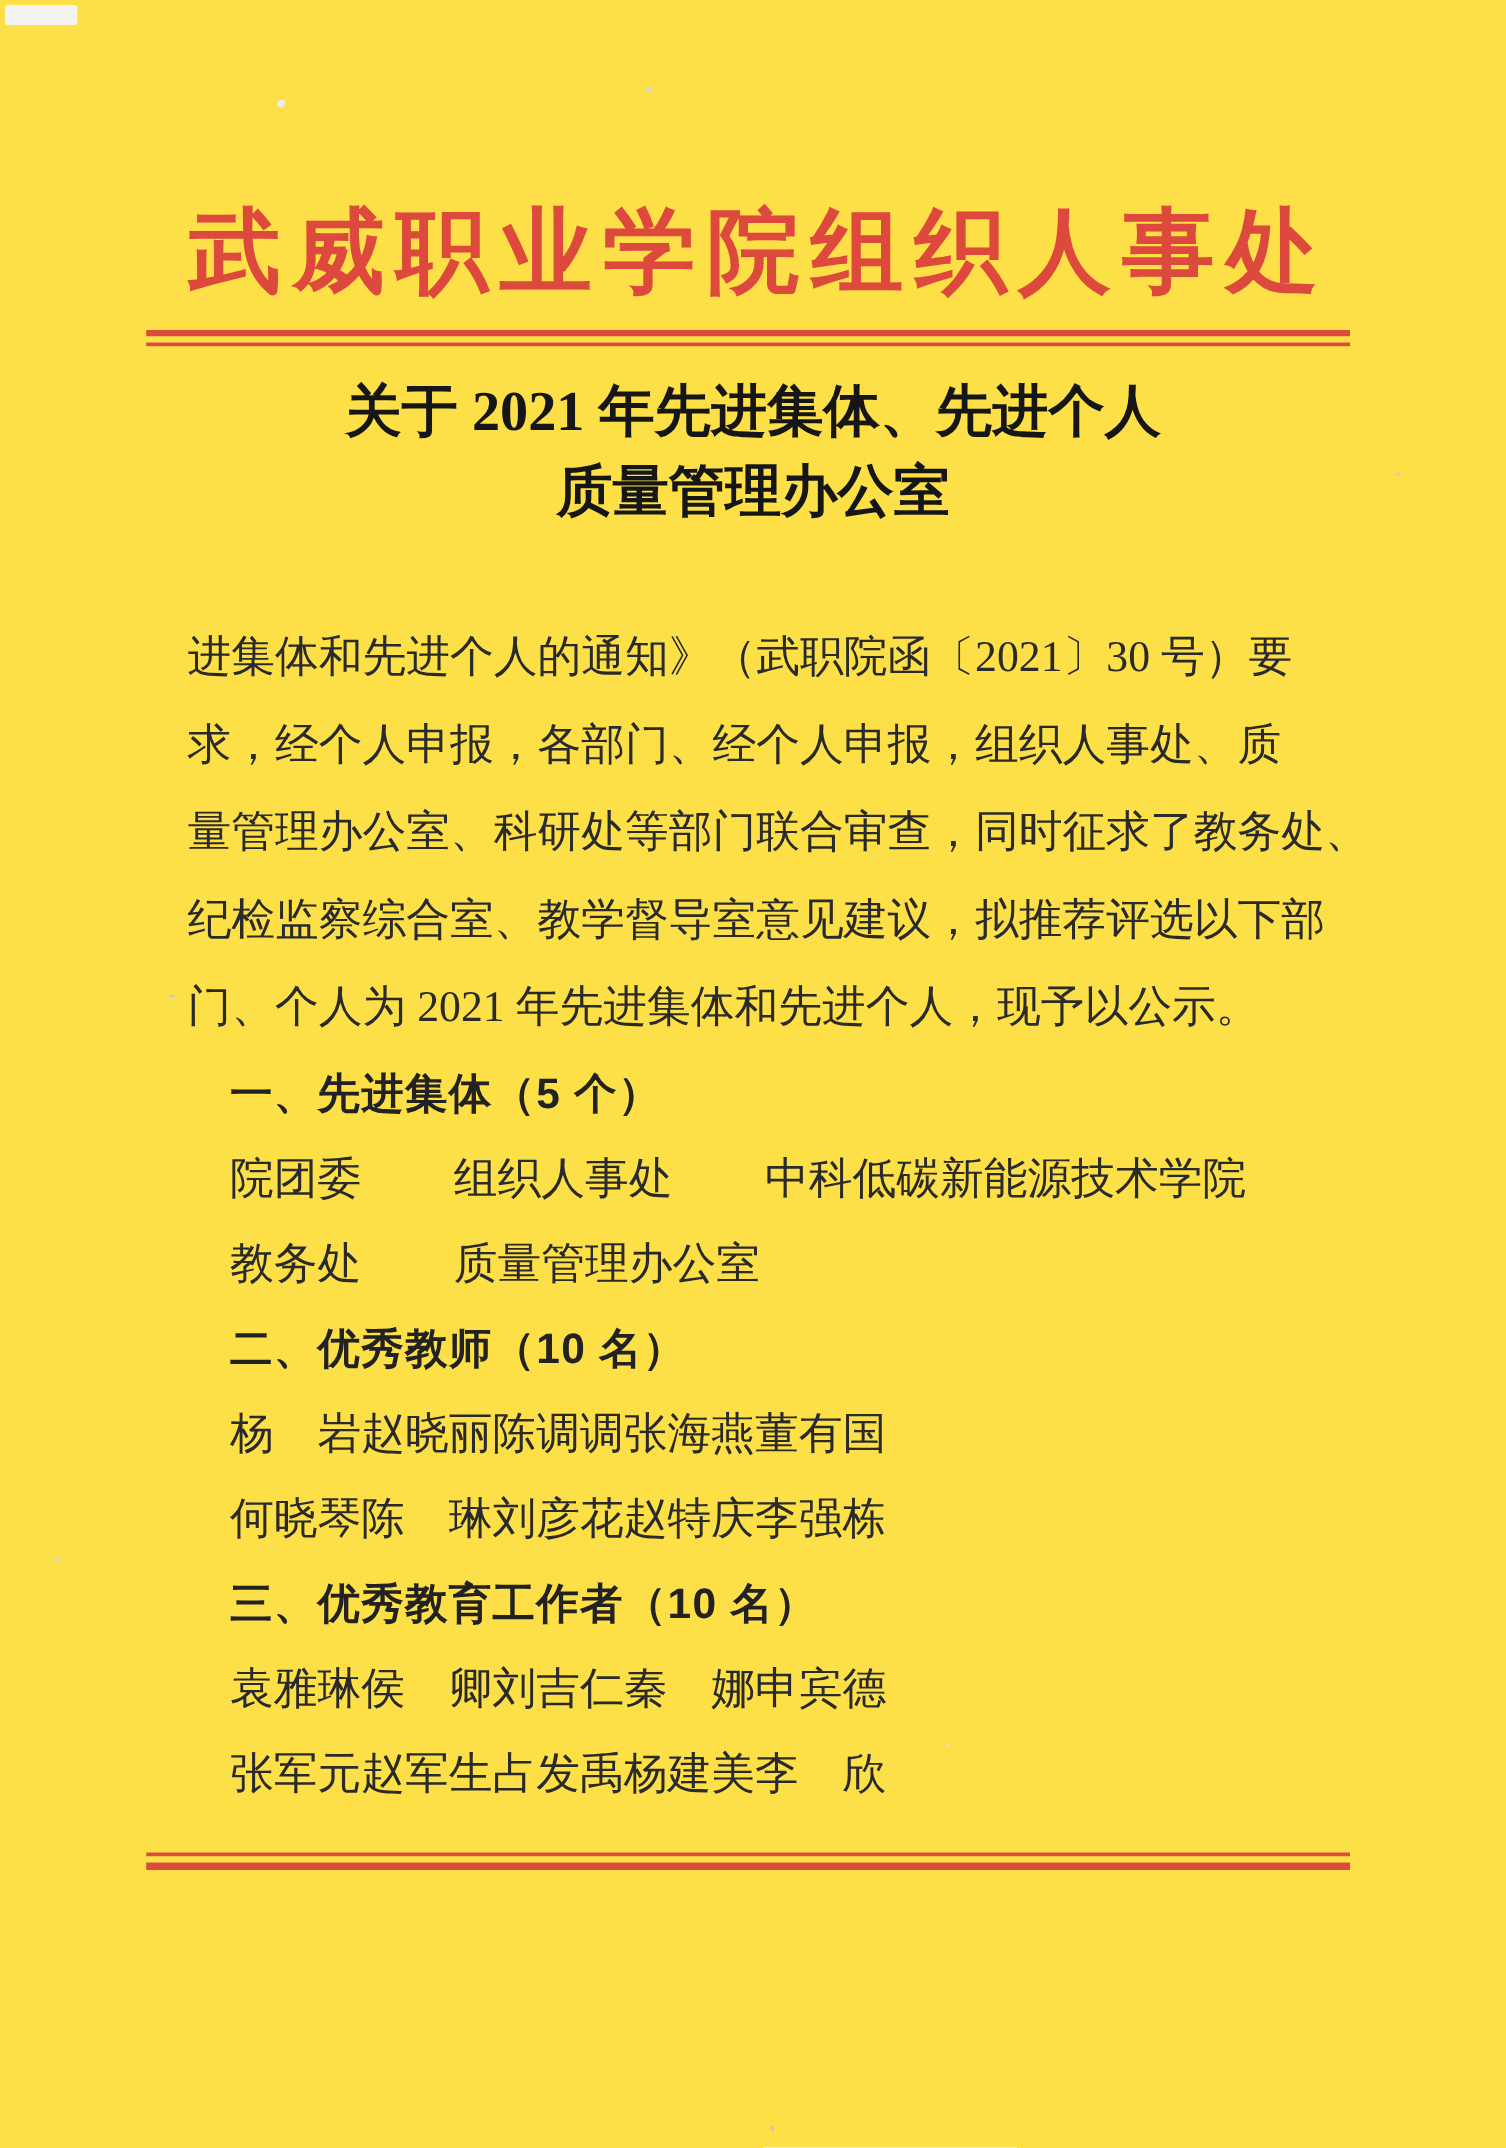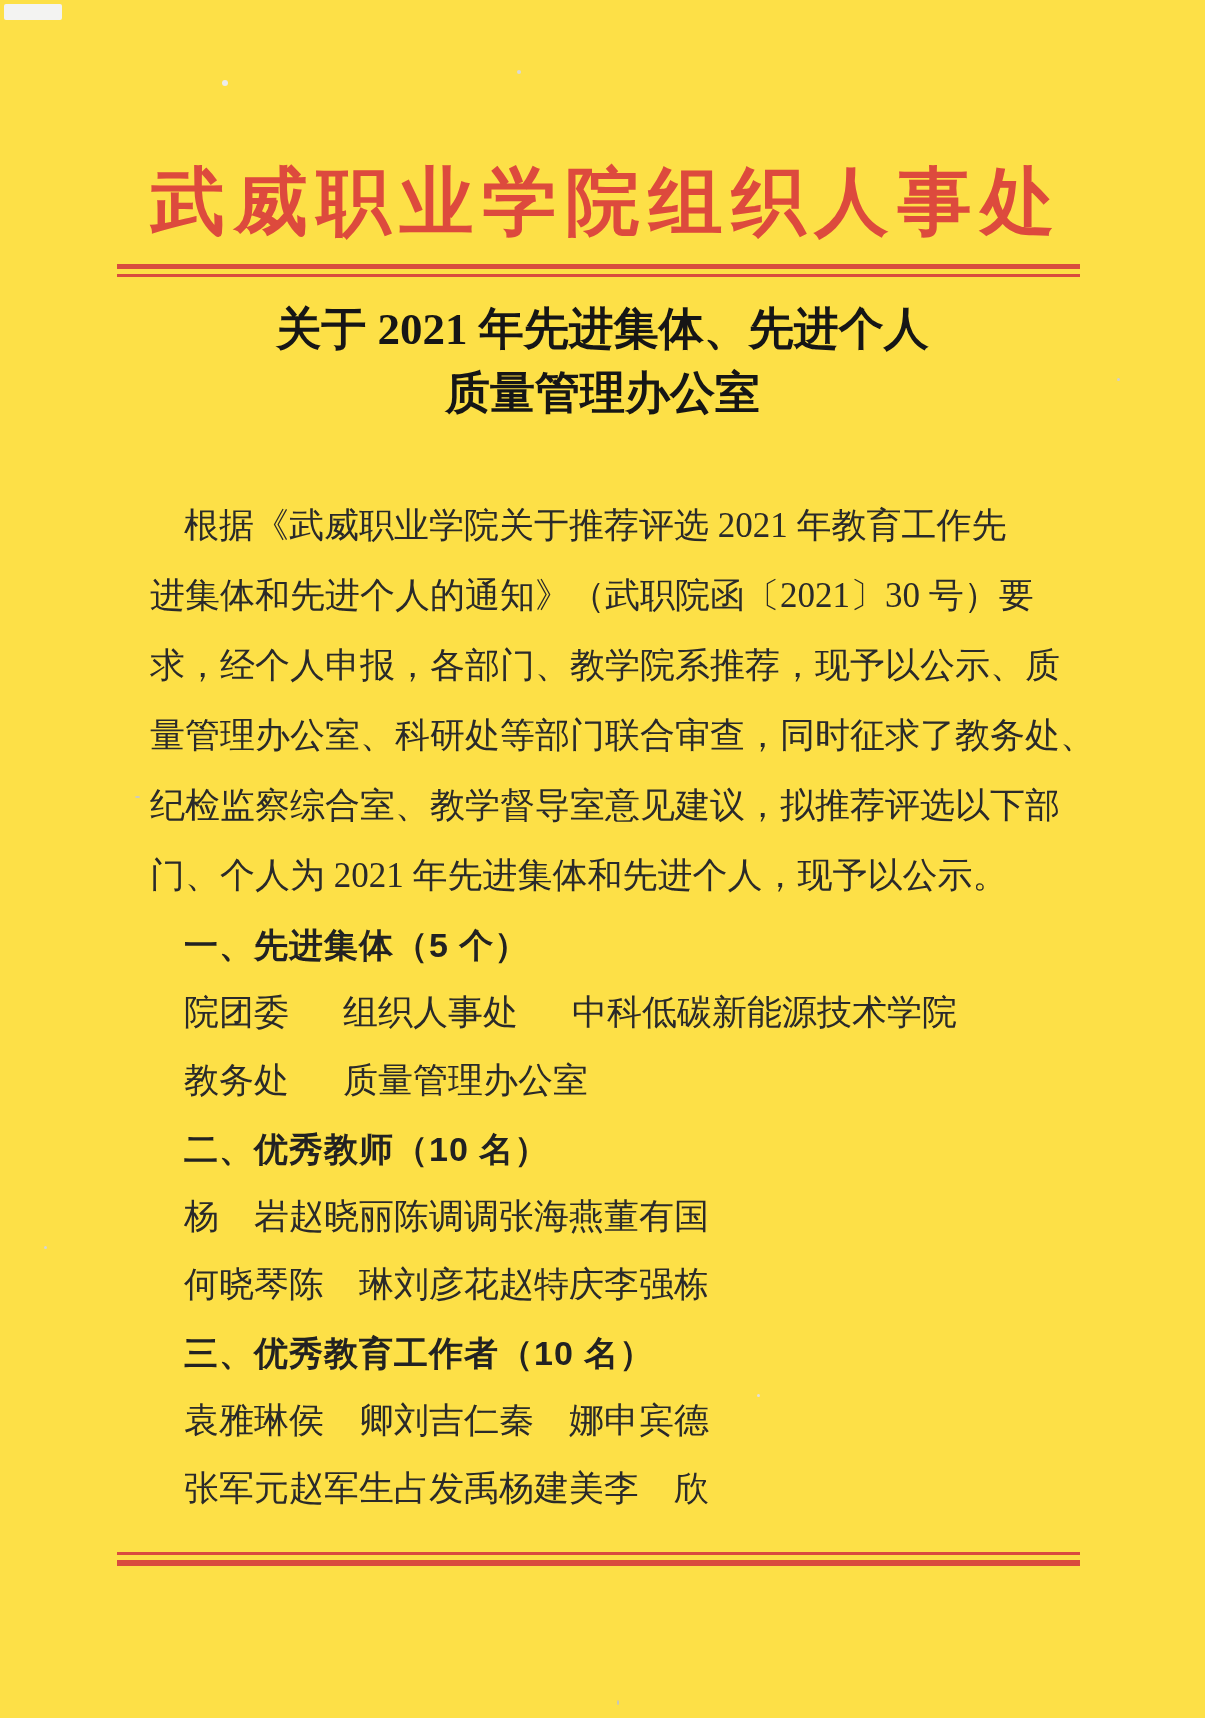--- a/index.html
+++ b/index.html
@@ -77,21 +77,21 @@
   }
   .name-row {
     display: flex;
     padding-left: 34px;
     height: 68px;
     line-height: 68px;
     font-size: 35px;
     color: #2a2a2a;
     white-space: nowrap;
   }
-  .name-row.wide-gap { gap: 54px; }
+  .name-row.wide-gap { gap: 74px; }
   .name { display: inline-block; }
   
   .speck {
     position: absolute;
     border-radius: 50%;
   }
 </style>
 </head>
 <body>
 
@@ -105,23 +105,22 @@
   </div>
 
   <div class="doc-title">
     <div>关于 2021 年先进集体、先进个人</div>
     <div>质量管理办公室</div>
   </div>
 
   <div class="body-block">
 
     <div class="para">
-      <div class="pline indent">根据《武威职业学院关于推荐评选 2021 年教育工作先</div>
       <div class="pline">进集体和先进个人的通知》（武职院函〔2021〕30 号）要</div>
-      <div class="pline">求，经个人申报，各部门、教学院系推荐，现予以公示、质</div>
+      <div class="pline">求，经个人申报，各部门、经个人申报，组织人事处、质</div>
       <div class="pline">量管理办公室、科研处等部门联合审查，同时征求了教务处、</div>
       <div class="pline">纪检监察综合室、教学督导室意见建议，拟推荐评选以下部</div>
       <div class="pline">门、个人为 2021 年先进集体和先进个人，现予以公示。</div>
     </div>
 
     <div class="sec-heading">一、先进集体（5 个）</div>
     <div class="name-row wide-gap">
       <span class="name">院团委</span>
       <span class="name">组织人事处</span>
       <span class="name">中科低碳新能源技术学院</span>

